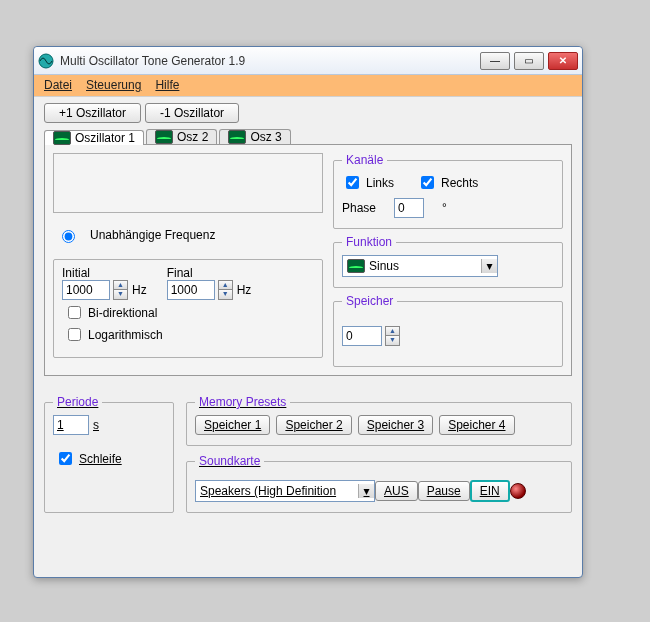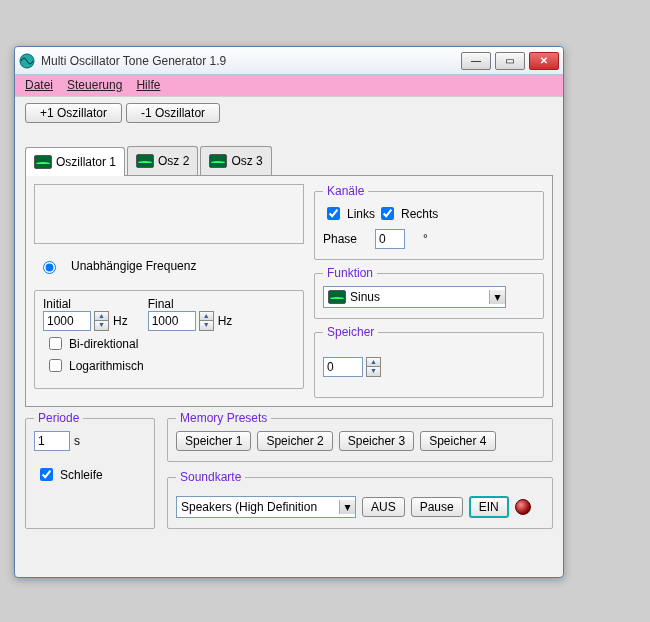--- a/index.html
+++ b/index.html
@@ -1,61 +1,61 @@
 <!DOCTYPE html>
 <html><head>
 <meta charset="utf-8">
 <style>
 * { box-sizing: border-box; font-family: "Segoe UI", Tahoma, sans-serif; font-size: 12px; }
 body { margin: 0; background: #cfcfcf; width: 650px; height: 622px; overflow: hidden; }
 .win {
-  position: absolute; left: 14px; top: 46px; width: 550px; height: 532px;
+  position: absolute; left: 33px; top: 46px; width: 550px; height: 532px;
   background: #f0f0f0; border: 1px solid #5a7ca8; border-radius: 4px;
   box-shadow: 0 2px 8px rgba(0,0,0,0.3);
 }
 .titlebar {
   height: 28px; background: linear-gradient(#fefefe, #e8eef7);
   border-bottom: 1px solid #b8c8dc; display: flex; align-items: center;
   padding: 0 4px; border-radius: 4px 4px 0 0;
 }
 .titlebar .icon { width: 16px; height: 16px; margin-right: 6px; }
 .title-text { flex: 1; color: #333; }
 .win-btns { display: flex; gap: 4px; }
 .win-btn { width: 30px; height: 18px; border: 1px solid #7a7a7a; background: linear-gradient(#fafafa,#d8d8d8); border-radius: 2px; display:flex;align-items:center;justify-content:center; font-size:10px; cursor:pointer;}
 .win-btn.close { background: linear-gradient(#f07070,#c83030); border-color:#a02020; color:#fff; font-weight:bold;}
-.menubar { height: 22px; background:#f9a8d4; display:flex; gap:14px; padding:3px 10px; border-bottom:1px solid #d0d0d0;}
+.menubar { height: 22px; background:#fdba74; display:flex; gap:14px; padding:3px 10px; border-bottom:1px solid #d0d0d0;}
 .menu-item { text-decoration: underline; color:#222; cursor:pointer; }
 .body { padding: 6px 10px 10px 10px; }
 .row { display:flex; gap:4px; }
 .btn { padding: 2px 14px; background: linear-gradient(#fefefe,#e4e4e4); border:1px solid #888; border-radius:3px; cursor:pointer; }
 .tabs { margin-top:6px; display:flex; }
-.tab { padding:7px 8px; border:1px solid #999; border-bottom:none; background:#e8e8e8; display:flex; align-items:center; gap:4px; cursor:pointer; border-radius:3px 3px 0 0; margin-right:2px;margin-top:17px;}
+.tab { padding:0 8px; border:1px solid #999; border-bottom:none; background:#e8e8e8; display:flex; align-items:center; gap:4px; cursor:pointer; border-radius:3px 3px 0 0; margin-right:2px;}
 .tab.active { background:#fff; position:relative; top:1px;}
 .wave-icon { width:18px; height:14px; background:#063; border:1px solid #555; border-radius:2px; display:inline-block; position:relative; }
 .wave-icon::after { content:""; position:absolute; left:1px; top:6px; width:14px; height:1px; border-top:2px solid #3f6; border-radius:50%; }
 .main-tabpanel { border:1px solid #999; background:#f4f4f4; padding:8px; height:232px; display:flex; gap:10px;}
 .left-col { width:270px; display:flex; flex-direction:column; gap:6px;}
 .right-col { flex:1; display:flex; flex-direction:column; gap:6px;}
 fieldset { border:1px solid #b0b0b0; border-radius:2px; padding:6px 8px 10px 8px; margin:0;}
 legend { padding:0 4px; color:#6d28d9;}
 .radio-row { display:flex; align-items:center; gap:12px; margin:6px 0 10px 4px;}
 .field-row { display:flex; align-items:center; gap:4px;}
 input[type=text], input[type=number], .text-input { height:20px; border:1px solid #7a9ac0; background:#fff; padding:0 3px; font-size:12px;}
 .spinner-btns { display:flex; flex-direction:column; margin-left:-1px;}
 .spin { width:15px; height:10px; line-height:8px; font-size:7px; background:linear-gradient(#fafafa,#dcdcdc); border:1px solid #888; text-align:center; cursor:pointer; color:#3560a0;}
 .spin+.spin{border-top:none;}
 .check-row { display:flex; align-items:center; gap:4px; margin:3px 0 3px 2px;}
-.combo { display:flex; align-items:center; border:1px solid #7a9ac0; height:22px; background:#fff; width:183px;}
+.combo { display:flex; align-items:center; border:1px solid #7a9ac0; height:22px; background:#fff; width:156px;}
 .combo .cval { flex:1; padding:0 4px; display:flex; align-items:center; gap:4px; overflow:hidden; white-space:nowrap;}
 .combo .drop { width:16px; text-align:center; border-left:1px solid #aaa; background:linear-gradient(#f0f0f0,#d8d8d8); cursor:pointer;}
-.bottom { margin-top:4px; display:flex; gap:12px;}
+.bottom { margin-top:19px; display:flex; gap:12px;text-decoration:underline;}
 .periode-box { width:130px; }
 .right-bottom { flex:1; display:flex; flex-direction:column; gap:8px;}
 .presets-row { display:flex; gap:6px;}
-.sound-row { display:flex; align-items:center; gap:6px; margin-top:6px;}
+.sound-row { display:flex; align-items:center; margin-top:6px;}
 .btn-s { padding:2px 8px; background:linear-gradient(#fefefe,#e4e4e4); border:1px solid #888; border-radius:3px; cursor:pointer;}
 .btn-ein { border:2px solid #1aa; }
 .led { width:16px; height:16px; background: radial-gradient(circle at 35% 35%, #f88, #800 70%); border-radius:50%; border:1px solid #500; }
 .blank-box { border:1px solid #b0b0b0; height:60px; margin-bottom:2px;}
 </style>
 </head>
 <body>
 
 <div class="win">
   <div class="titlebar">
@@ -141,21 +141,21 @@
           <div class="check-row">
             <input type="checkbox" style="">
             <span>Logarithmisch</span>
           </div>
         </fieldset>
       </div>
 
       <div class="right-col">
         <fieldset>
           <legend>Kanäle</legend>
-          <div class="field-row" style="gap:2px;">
+          <div class="field-row" style="gap:23px;">
             <label class="field-row">
               <input type="checkbox" checked="" style="">
               <span>Links</span>
             </label>
             <label class="field-row">
               <input type="checkbox" checked="" style="">
               <span>Rechts</span>
             </label>
           </div>
           <div class="field-row" style="margin-top:6px; gap:18px;">

